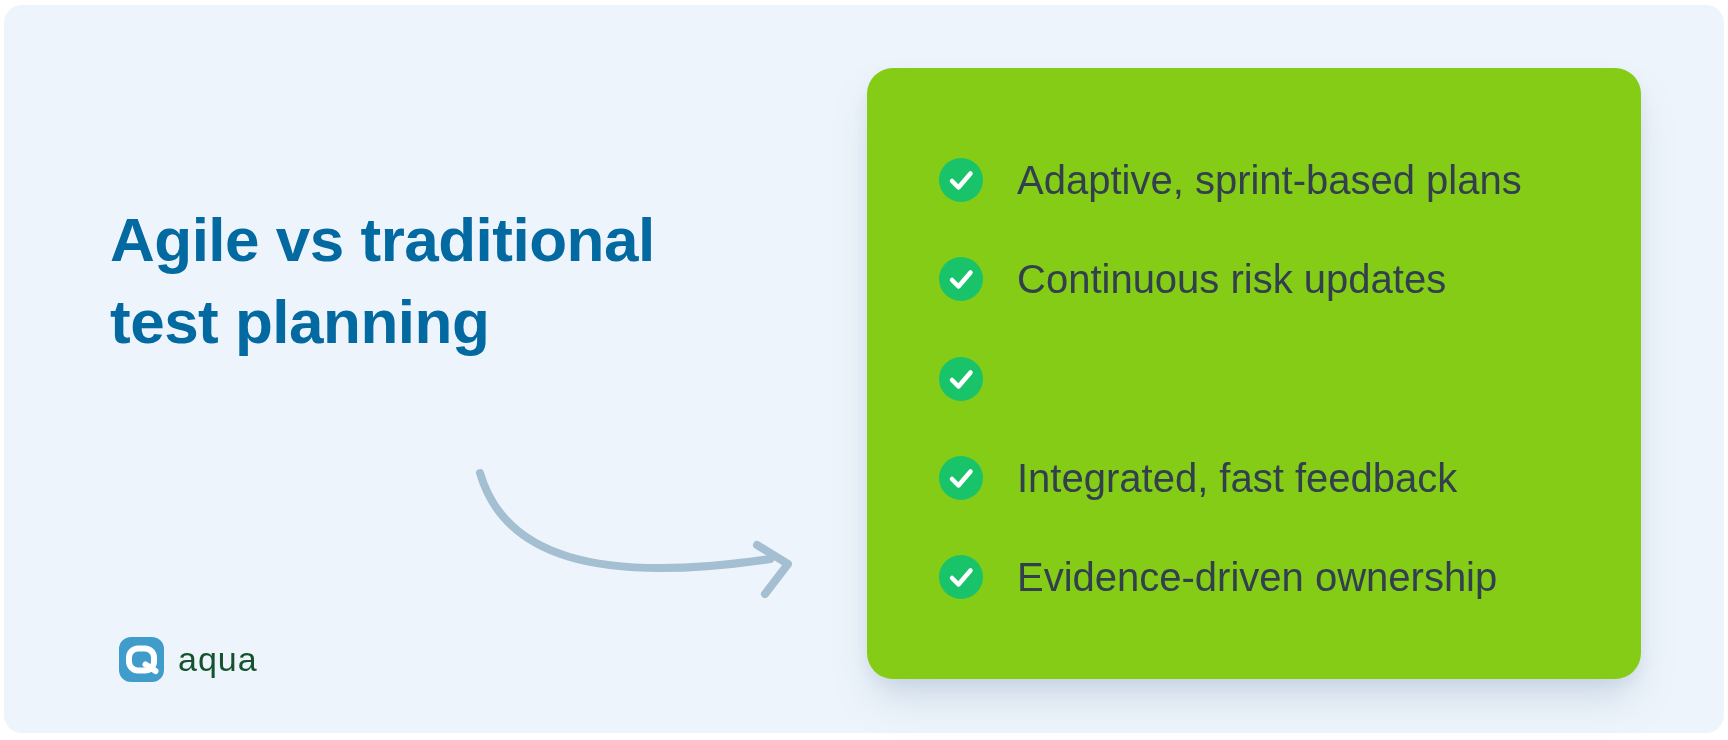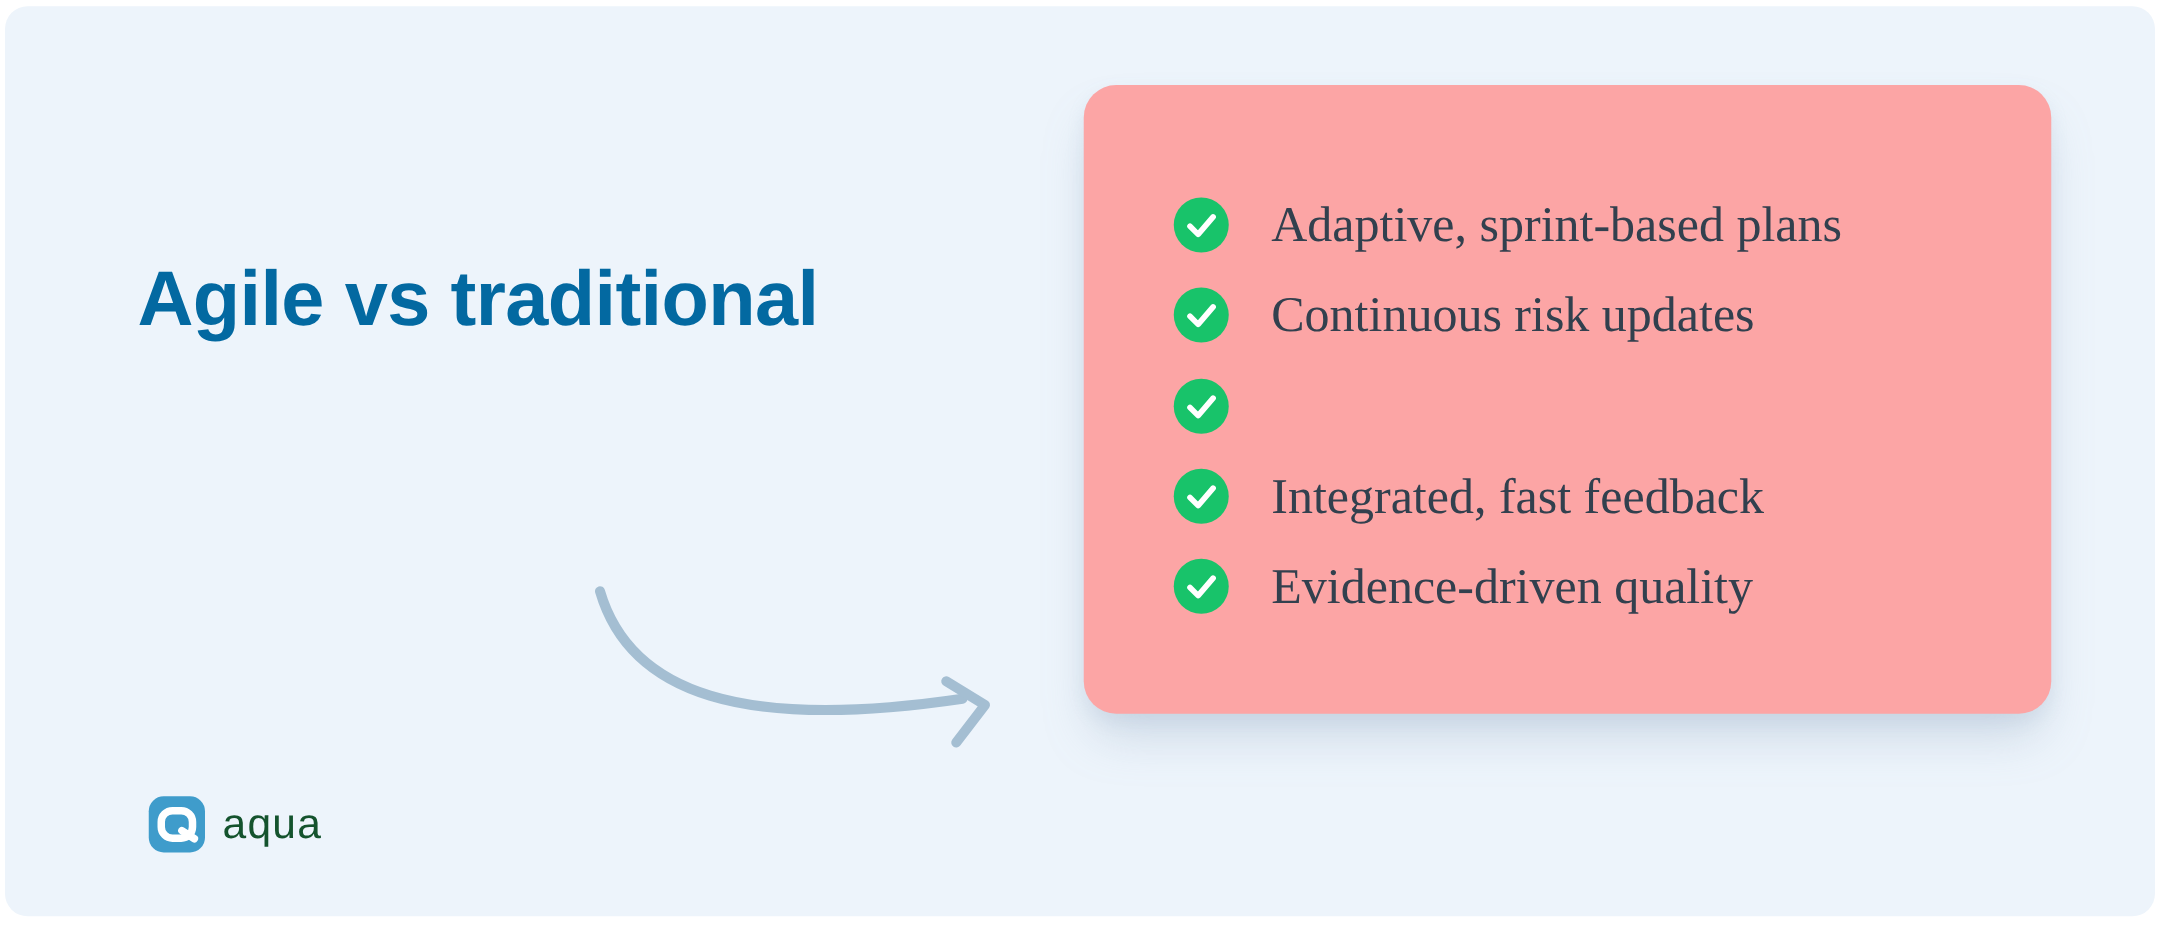--- a/index.html
+++ b/index.html
@@ -40,31 +40,30 @@
     top: 0;
     width: 1728px;
     height: 740px;
     pointer-events: none;
   }
   .card {
     position: absolute;
     left: 863px;
     top: 63px;
     width: 774px;
-    height: 503px;
-    background: #fca5a5;
+    height: 611px;
+    background: #84cc16;
     border-radius: 26px;
     box-shadow: 0 24px 38px -8px rgba(141, 164, 189, 0.35),
                 0 6px 14px rgba(141, 164, 189, 0.12);
     box-sizing: border-box;
     padding: 88px 40px 78px 72px;
     display: flex;
     flex-direction: column;
     justify-content: space-between;
-    font-family: Liberation Serif, serif;
   }
   .row {
     display: flex;
     align-items: center;
     height: 48px;
   }
   .check {
     width: 44px;
     height: 44px;
     min-width: 44px;
@@ -107,20 +106,21 @@
   }
 </style>
 </head>
 <body>
 
 <div class="stage">
   <div class="canvas">
 
     <div class="title">
       <div>Agile vs traditional</div>
+      <div>test planning</div>
     </div>
 
     <svg class="arrow-svg" viewBox="0 0 1728 740">
       <path d="M 476 468 C 500 550 590 580 766 554" fill="none" stroke="#a4bed2" stroke-width="8" stroke-linecap="round"></path>
       <polyline points="753,540 784,559 761,589" fill="none" stroke="#a4bed2" stroke-width="8" stroke-linecap="round" stroke-linejoin="round"></polyline>
     </svg>
 
     <div class="card">
 
       <div class="row">
@@ -157,21 +157,21 @@
         </span>
         <span class="row-label">Integrated, fast feedback</span>
       </div>
 
       <div class="row">
         <span class="check">
           <svg width="44" height="44" viewBox="0 0 44 44">
             <polyline points="13,23 19.5,29.5 31.5,15.5" fill="none" stroke="#ffffff" stroke-width="4.5" stroke-linecap="round" stroke-linejoin="round"></polyline>
           </svg>
         </span>
-        <span class="row-label">Evidence-driven quality</span>
+        <span class="row-label">Evidence-driven ownership</span>
       </div>
 
     </div>
 
     <div class="logo">
       <span class="logo-mark">
         <svg width="45" height="45" viewBox="0 0 45 45">
           <rect x="10" y="11.5" width="25" height="22" rx="9" fill="none" stroke="#ffffff" stroke-width="6"></rect>
           <line x1="26.5" y1="27.5" x2="36.5" y2="34" stroke="#ffffff" stroke-width="6" stroke-linecap="round"></line>
         </svg>

